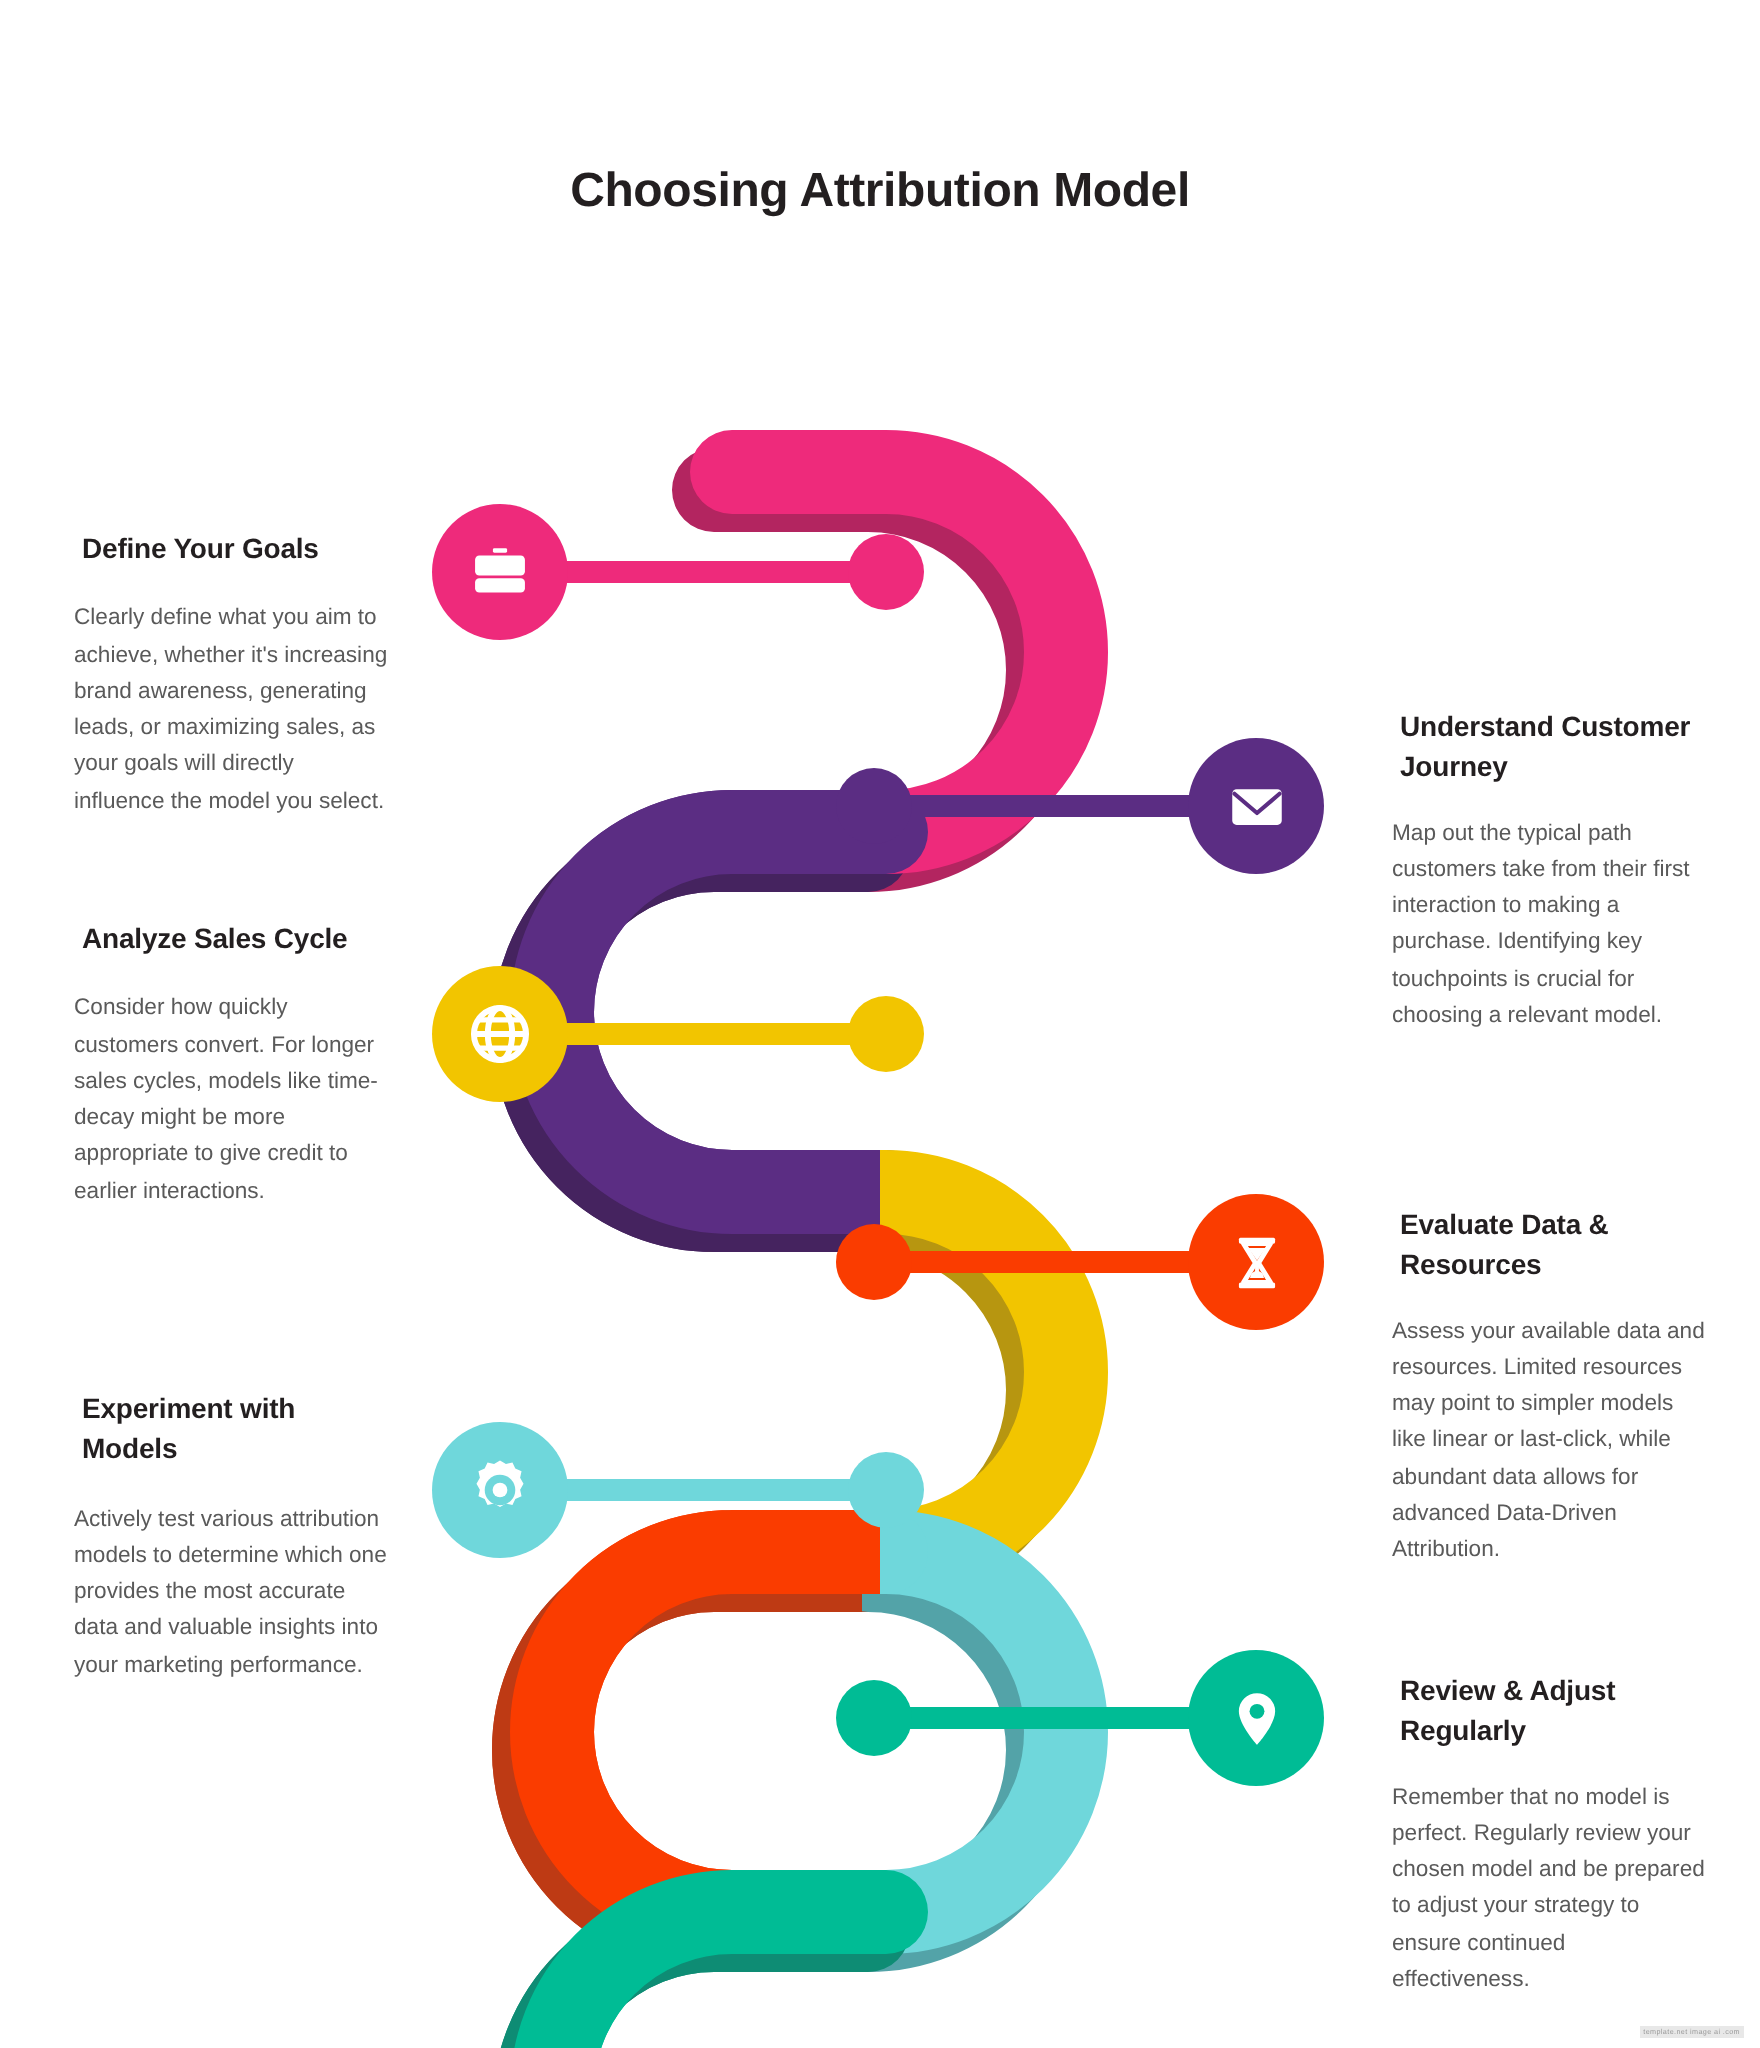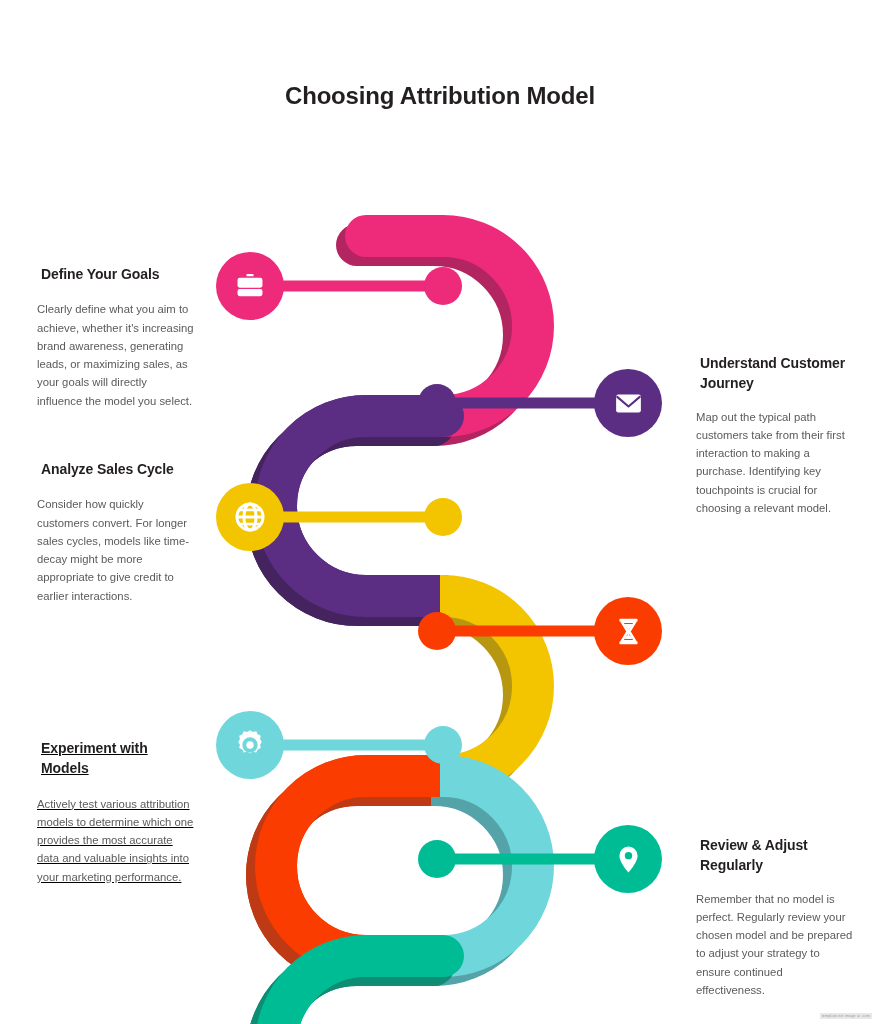--- a/index.html
+++ b/index.html
@@ -239,22 +239,26 @@
   <div class="step-text right tight" style="left:684px; top:337px;">
     <p class="step-heading">Understand Customer Journey</p>
     <p class="step-body">Map out the typical path customers take from their first interaction to making a purchase. Identifying key touchpoints is crucial for choosing a relevant model.</p>
   </div>
 
   <div class="step-text left" style="left:25px; top:443px;">
     <p class="step-heading">Analyze Sales Cycle</p>
     <p class="step-body">Consider how quickly customers convert. For longer sales cycles, models like time-decay might be more appropriate to give credit to earlier interactions.</p>
   </div>
 
-
-  <div class="step-text left" style="left:25px; top:722px;text-decoration:underline;">
+  <div class="step-text right tight" style="left:684px; top:586px;">
+    <p class="step-heading">Evaluate Data &amp; Resources</p>
+    <p class="step-body">Assess your available data and resources. Limited resources may point to simpler models like linear or last-click, while abundant data allows for advanced Data-Driven Attribution.</p>
+  </div>
+
+  <div class="step-text left" style="left:25px; top:678px;">
     <p class="step-heading">Experiment with Models</p>
     <p class="step-body">Actively test various attribution models to determine which one provides the most accurate data and valuable insights into your marketing performance.</p>
   </div>
 
   <div class="step-text right tight" style="left:684px; top:819px;">
     <p class="step-heading">Review &amp; Adjust Regularly</p>
     <p class="step-body">Remember that no model is perfect. Regularly review your chosen model and be prepared to adjust your strategy to ensure continued effectiveness.</p>
   </div>
 
   <div class="watermark">template.net  image ai  .com</div>

